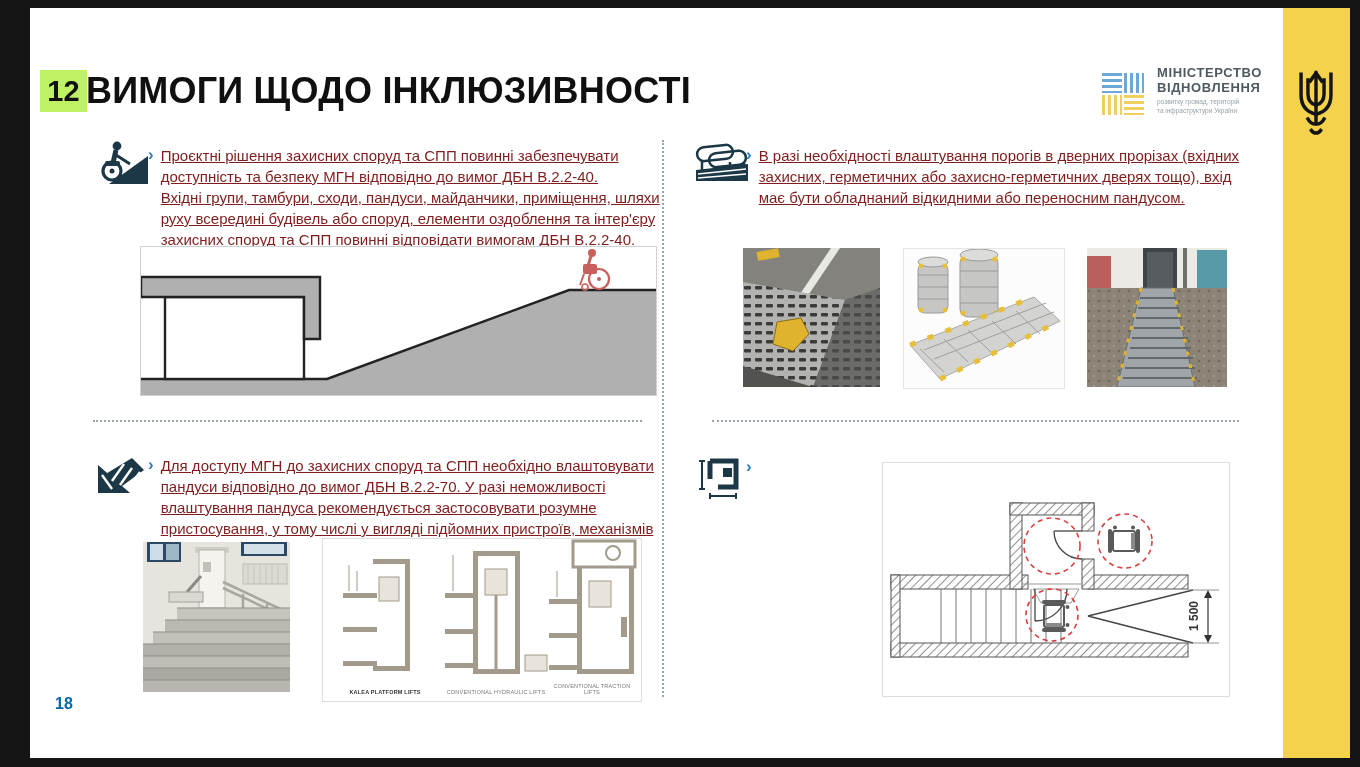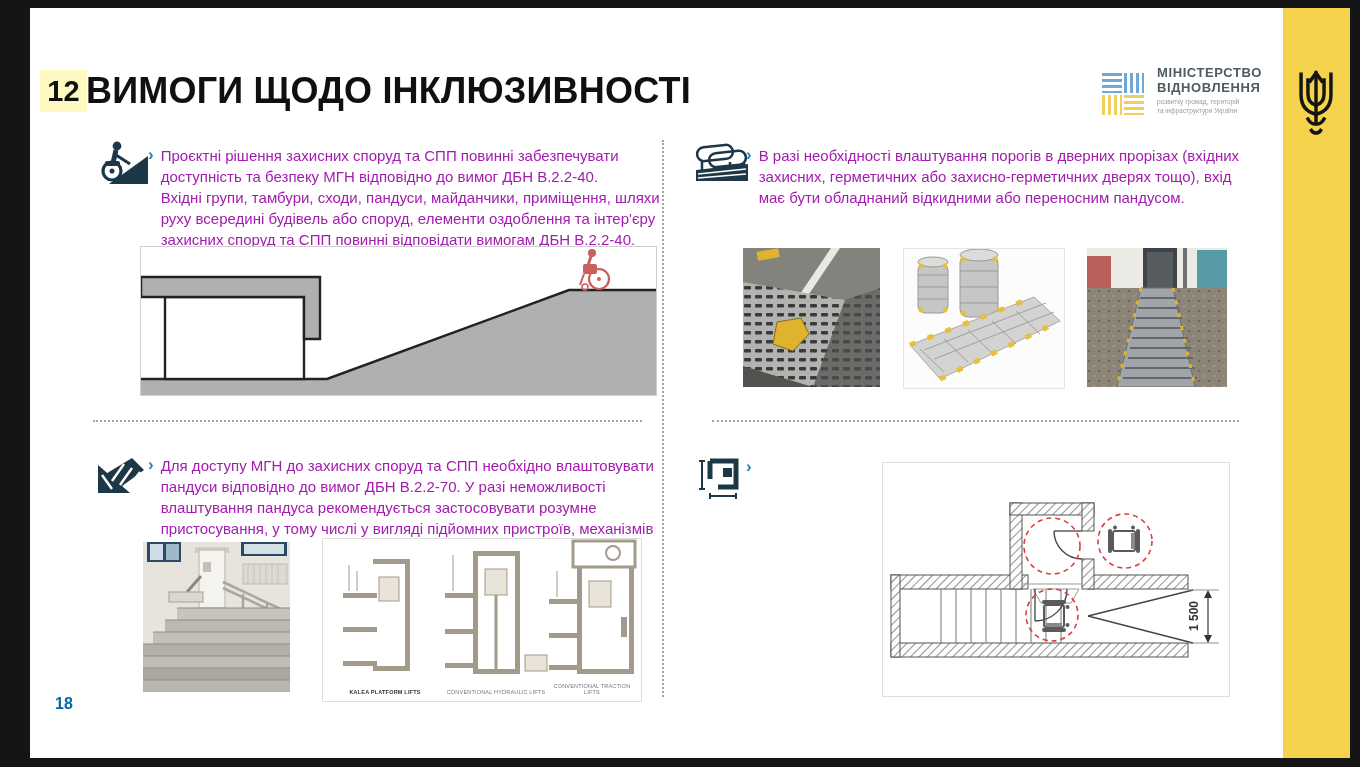--- a/index.html
+++ b/index.html
@@ -1,35 +1,35 @@
 <!DOCTYPE html>
 <html lang="uk"><head>
 <meta charset="utf-8">
 <style>
   html,body{margin:0;padding:0;}
   body{width:1360px;height:767px;background:#151515;position:relative;overflow:hidden;
        font-family:"Liberation Sans",sans-serif;}
   .slide{position:absolute;left:30px;top:8px;width:1320px;height:750px;background:#ffffff;}
   .yellowbar{position:absolute;left:1253px;top:0;width:67px;height:750px;background:#f5d24b;}
   .trident{position:absolute;left:1263px;top:58px;}
-  .numbox{position:absolute;left:10px;top:62px;width:47px;height:42px;background:#fef9c3;
+  .numbox{position:absolute;left:10px;top:62px;width:47px;height:42px;background:#bef264;
           display:flex;align-items:center;justify-content:center;font-size:29px;font-weight:bold;color:#111;}
   .title{position:absolute;left:56px;top:62px;font-size:36px;font-weight:bold;color:#101010;letter-spacing:.2px;white-space:nowrap;}
   .logo{position:absolute;left:1072px;top:56px;display:flex;gap:13px;align-items:flex-end;}
   .lmark{width:42px;height:42px;display:grid;grid-template-columns:1fr 1fr;grid-template-rows:1fr 1fr;gap:2px;}
   .lmark .tl{background:repeating-linear-gradient(180deg,#6fa8d8 0 3px,#fff 3px 6px);}
   .lmark .tr{background:repeating-linear-gradient(90deg,#6fa8d8 0 3px,#fff 3px 6px);}
   .lmark .bl{background:repeating-linear-gradient(90deg,#f0cf5e 0 3px,#fff 3px 6px);}
   .lmark .br{background:repeating-linear-gradient(180deg,#f0cf5e 0 3px,#fff 3px 6px);}
   .ltext{padding-top:2px;}
   .lline{font-size:13px;font-weight:bold;color:#4e5a62;letter-spacing:.6px;line-height:1.12;}
   .lsub{font-size:6.5px;color:#99a1a7;line-height:1.3;margin-top:3px;}
   .bullet{position:absolute;display:flex;}
   .chev{color:#2b7cb9;font-size:17px;font-weight:bold;line-height:1.15;margin-right:7px;}
-  .btxt{font-size:15px;line-height:1.4;color:#a21caf;hyphens:manual;}
+  .btxt{font-size:15px;line-height:1.4;color:#7f1d1d;hyphens:manual;text-decoration:underline;}
   .btxt p{margin:0;}
   .vdiv{position:absolute;left:632px;top:132px;height:557px;border-left:2px dotted #9aa4ac;}
   .hdiv{position:absolute;top:412px;border-top:2px dotted #9aa4ac;}
   .figbox{position:absolute;background:#fff;border:1px solid #cfcfcf;}
   .photo{position:absolute;}
   .tech{position:absolute;left:292px;top:530px;width:318px;height:162px;background:#fff;border:1px solid #ddd;}
   .techlabels span{position:absolute;bottom:6px;font-size:5.5px;color:#777;text-align:center;letter-spacing:.2px;}
   .techlabels .tl1{left:6px;width:112px;font-weight:bold;color:#333;}
   .techlabels .tl2{left:118px;width:110px;}
   .techlabels .tl3{left:222px;width:94px;}

